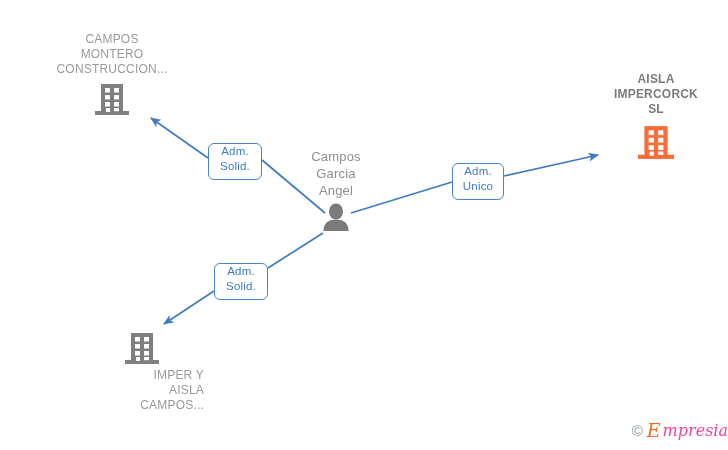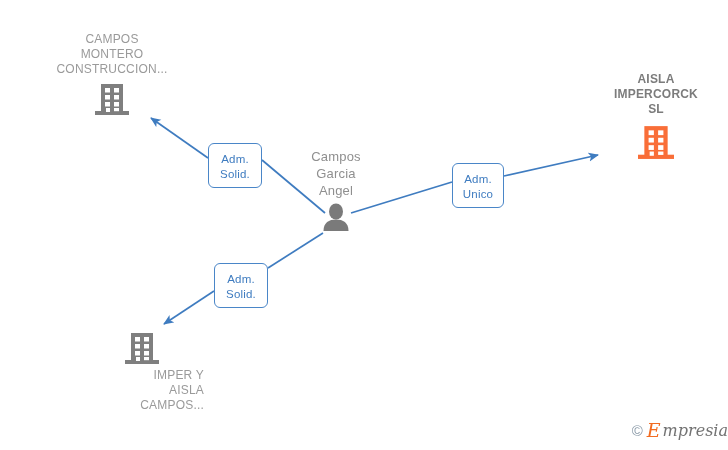--- a/index.html
+++ b/index.html
@@ -76,21 +76,21 @@
   .edge-label {
     position: absolute;
     box-sizing: border-box;
     background: #ffffff;
     border: 1.4px solid #4a86c8;
     border-radius: 6px;
     color: #3f7cc0;
     font-size: 11.5px;
     line-height: 15px;
     text-align: center;
-    padding: 8px 6px 5px 6px;
+    padding: 0 6px 5px 6px;
     white-space: pre-line;
     letter-spacing: 0.2px;
   }
   #edge-label-top-left   { left: 196px; top: 143px; width: 54px; }
   #edge-label-right      { left: 440px; top: 163px; width: 52px; }
   #edge-label-bottom-left{ left: 202px; top: 263px; width: 54px; }
 
   
   #watermark {
     position: absolute;
@@ -111,21 +111,21 @@
     font-style: italic;
     font-size: 19px;
     color: #f26c21;
     line-height: 1;
     margin-right: -2px;
   }
   #watermark .wm-rest {
     font-family: "DejaVu Serif", serif;
     font-style: italic;
     font-size: 16px;
-    color: #737373;
+    color: #ec4899;
     line-height: 1;
   }
 </style>
 </head>
 <body>
 
 <div id="canvas">
 
   <svg id="edges" viewBox="0 0 728 450" xmlns="http://www.w3.org/2000/svg">
     <defs>

